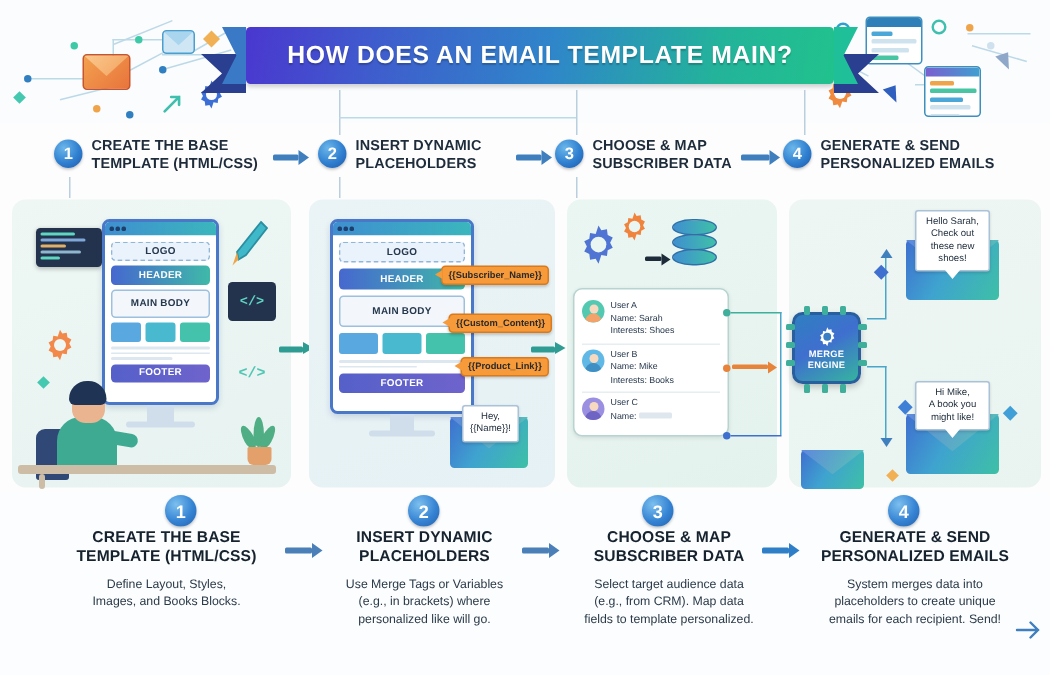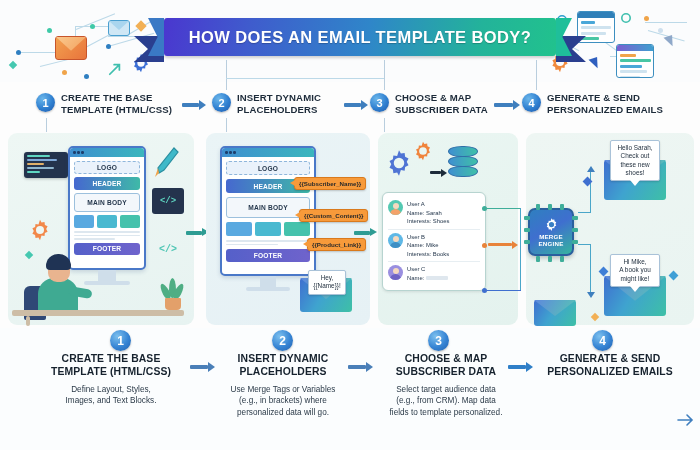--- a/index.html
+++ b/index.html
@@ -281,21 +281,21 @@
     </svg>
 
     <div class="cursor" style="left:590px;top:58px;"></div>
     <div class="cursor outline" style="left:665px;top:36px;"></div>
   </div>
 
   <div class="banner-wrap">
     <div class="ribbon-l"></div>
     <div class="ribbon-r"></div>
     <div class="banner">
-      <span class="banner-title">HOW DOES AN EMAIL TEMPLATE BODY?</span>
+      <span class="banner-title">HOW DOES AN EMAIL TEMPLATE MAIN?</span>
     </div>
     <div class="ribbon-notch-l"></div>
     <div class="ribbon-notch-r"></div>
   </div>
 
   <div class="stephead" style="left:36px;top:92px;width:160px;">
     <div class="circnum">1</div>
     <div class="lbl" style="white-space:pre-line">CREATE THE BASE
 TEMPLATE (HTML/CSS)</div>
   </div>
@@ -584,39 +584,42 @@
 
   <div class="botnum" style="left:110px;top:330px;">1</div>
   <div class="botnum" style="left:272px;top:330px;">2</div>
   <div class="botnum" style="left:428px;top:330px;">3</div>
   <div class="botnum" style="left:592px;top:330px;">4</div>
 
   <div class="botcol" style="left:20px;top:352px;width:182px;">
     <div class="bottitle" style="white-space:pre-line">CREATE THE BASE
 TEMPLATE (HTML/CSS)</div>
     <div class="botdesc" style="white-space:pre-line">Define Layout, Styles,
-Images, and Text Blocks.</div>
+Images, and Books Blocks.</div>
   </div>
   <div class="botcol" style="left:198px;top:352px;width:170px;">
     <div class="bottitle" style="white-space:pre-line">INSERT DYNAMIC
 PLACEHOLDERS</div>
     <div class="botdesc" style="white-space:pre-line">Use Merge Tags or Variables
 (e.g., in brackets) where
-personalized data will go.</div>
+personalized like will go.</div>
   </div>
   <div class="botcol" style="left:358px;top:352px;width:176px;">
     <div class="bottitle" style="white-space:pre-line">CHOOSE &amp; MAP
 SUBSCRIBER DATA</div>
     <div class="botdesc" style="white-space:pre-line">Select target audience data
 (e.g., from CRM). Map data
 fields to template personalized.</div>
   </div>
   <div class="botcol" style="left:522px;top:352px;width:176px;">
     <div class="bottitle" style="white-space:pre-line">GENERATE &amp; SEND
 PERSONALIZED EMAILS</div>
+    <div class="botdesc" style="white-space:pre-line">System merges data into
+placeholders to create unique
+emails for each recipient. Send!</div>
   </div>
 
   <div class="harrow" style="left:190px;top:362px;width:26px;">
     <div class="shaft" style="width:18px;background:#4a7fb8;"></div>
     <div class="head" style="left:18px;border-left-color:#4a7fb8;"></div>
   </div>
   <div class="harrow" style="left:348px;top:362px;width:26px;">
     <div class="shaft" style="width:18px;background:#4a7fb8;"></div>
     <div class="head" style="left:18px;border-left-color:#4a7fb8;"></div>
   </div>

